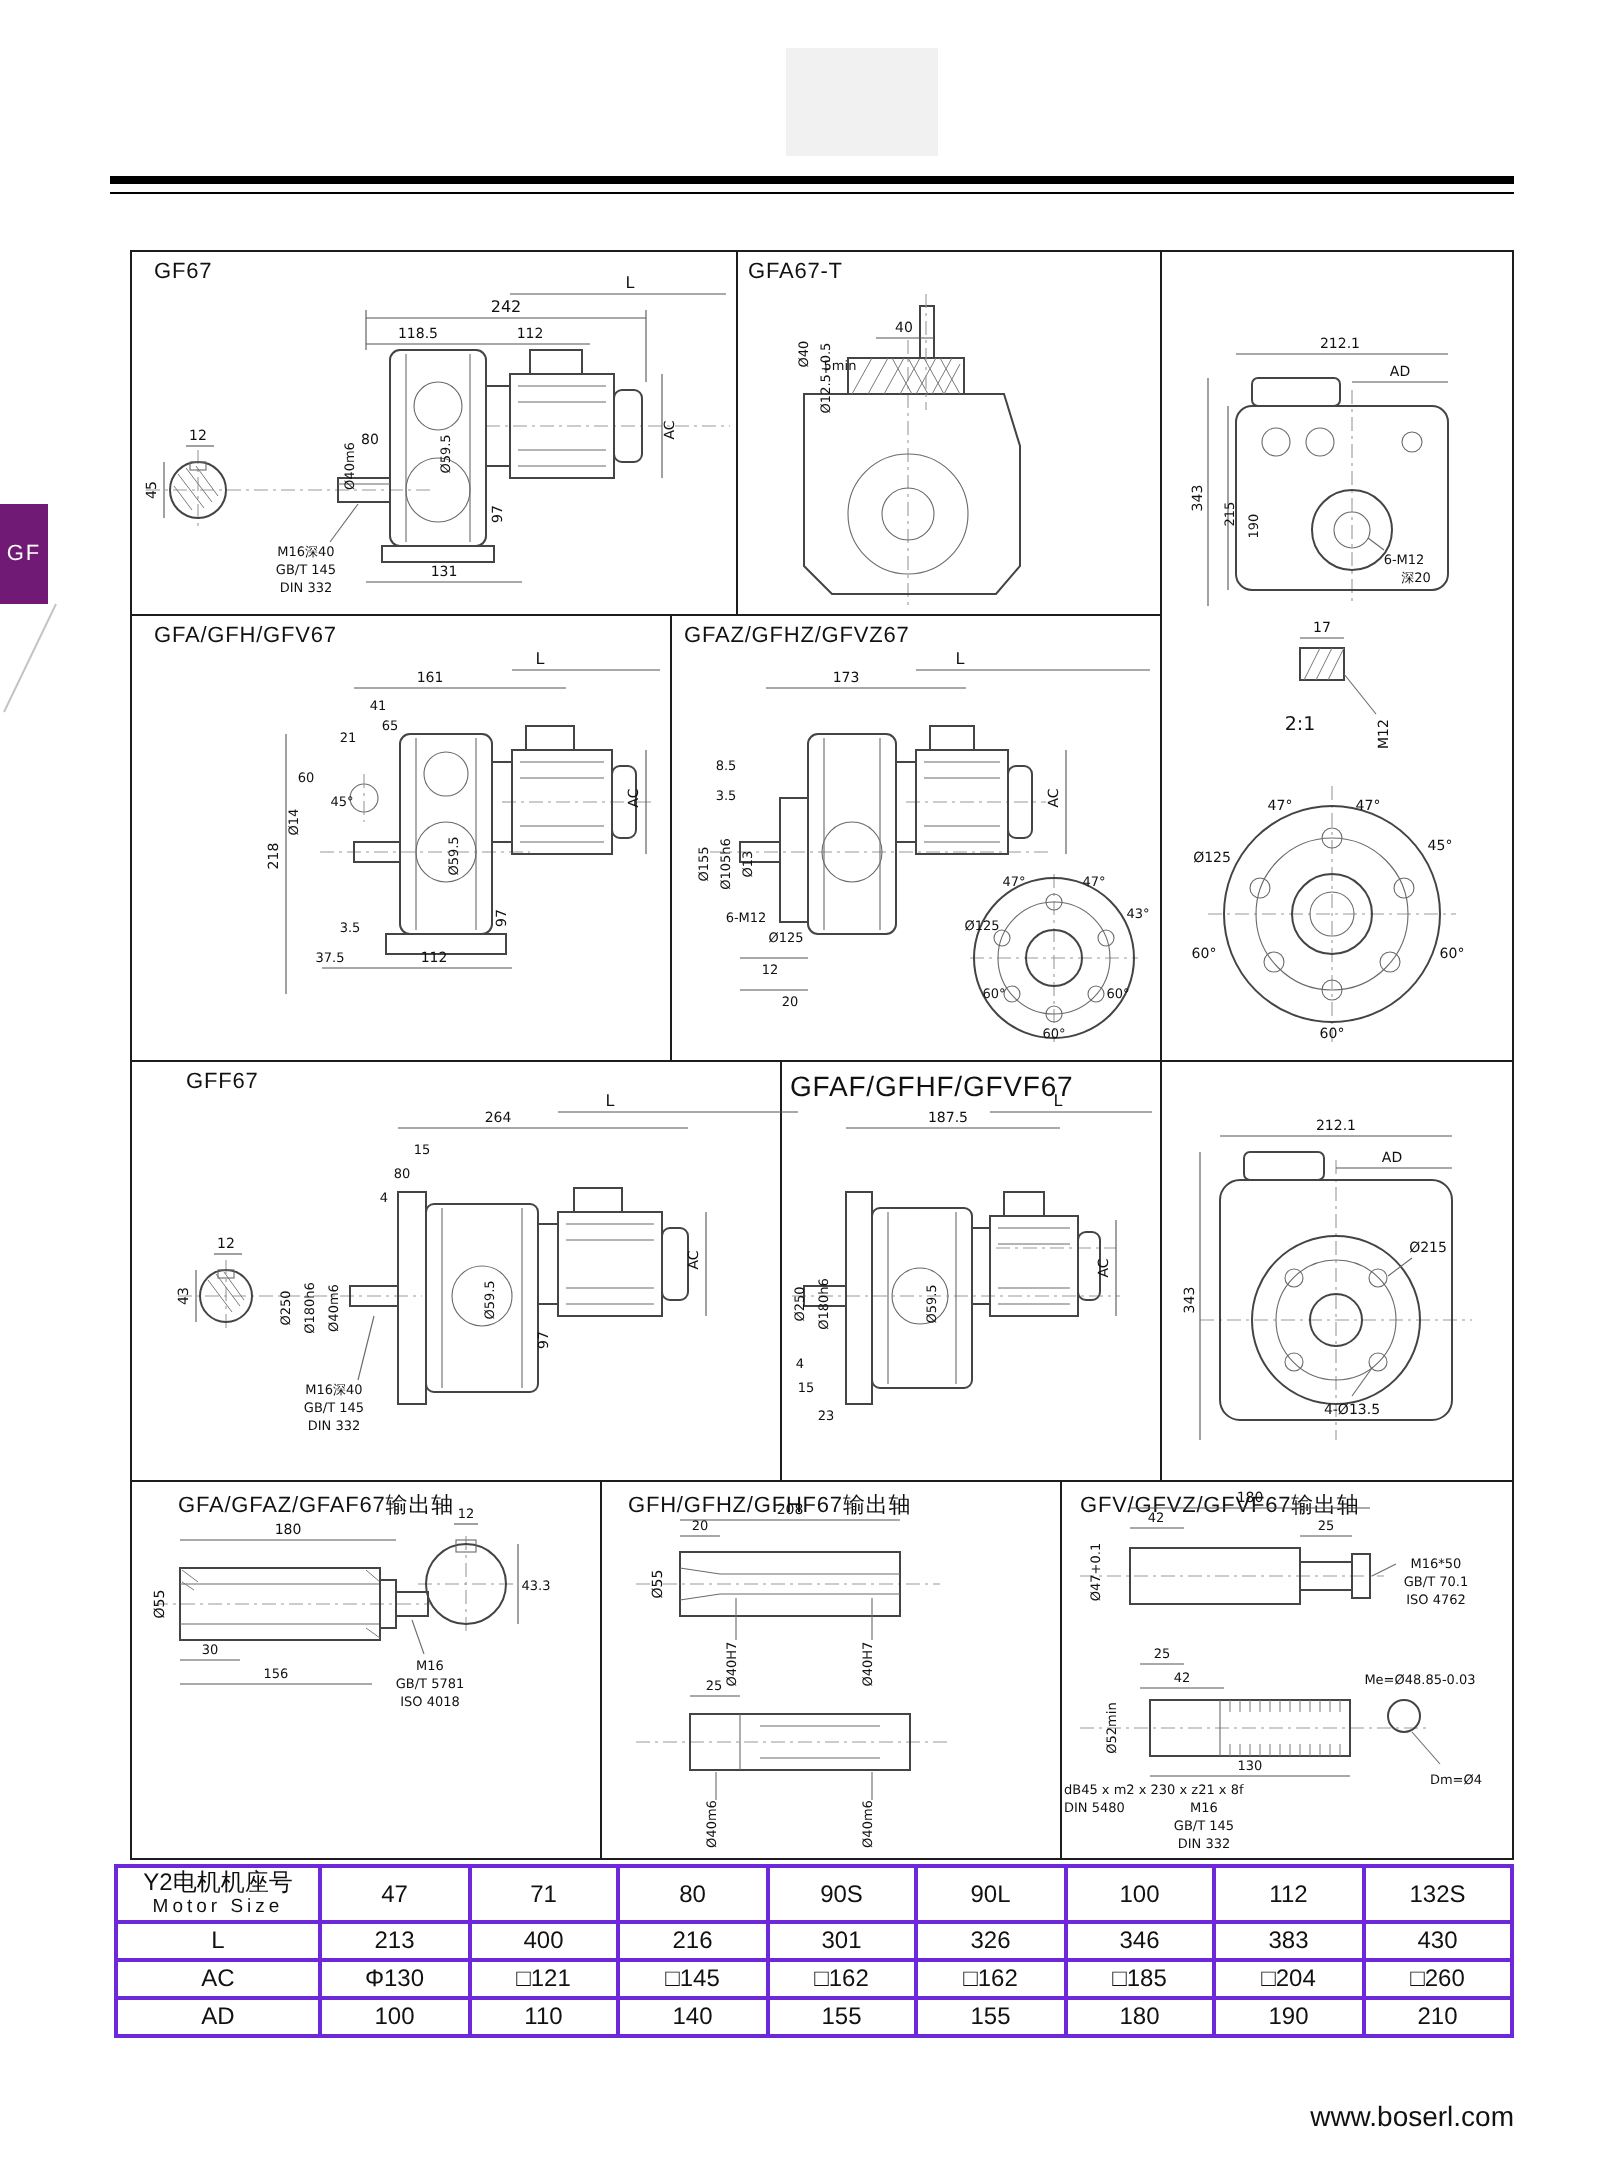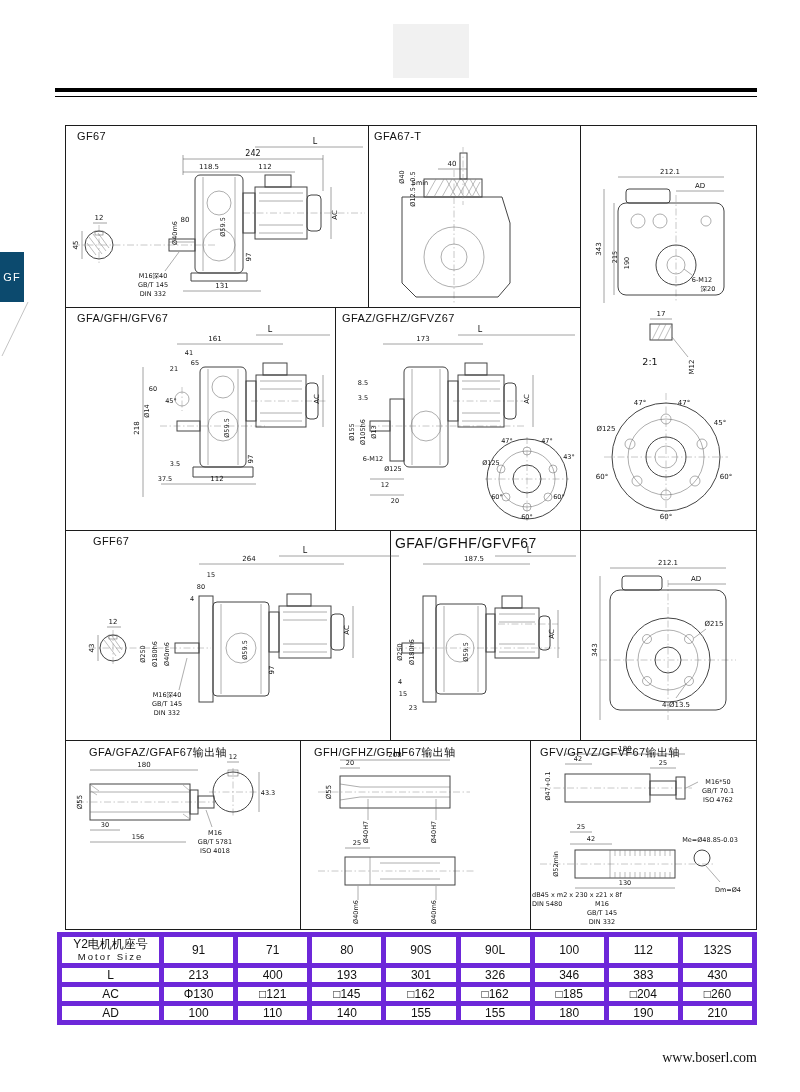--- a/index.html
+++ b/index.html
@@ -1,42 +1,42 @@
 <!DOCTYPE html>
 <html><head>
 <meta charset="utf-8">
 <style>
   *{margin:0;padding:0;box-sizing:border-box}
   html,body{width:800px;height:1092px;background:#fff;font-family:"Liberation Sans",sans-serif;color:#111}
   .page{position:absolute;left:0;top:0;width:800px;height:1092px;background:#fff;overflow:hidden}
   .ghost{position:absolute;left:393px;top:24px;width:76px;height:54px;background:#f1f1f1}
   .rule-thick{position:absolute;left:55px;top:88px;width:702px;height:4px;background:#000}
   .rule-thin{position:absolute;left:55px;top:96px;width:702px;height:1px;background:#000}
-  .side-tab{position:absolute;left:0;top:252px;width:24px;height:50px;background:#0c4a6e;color:#fff;
+  .side-tab{position:absolute;left:0;top:252px;width:24px;height:50px;background:#701a75;color:#fff;
             display:flex;align-items:center;justify-content:center;font-size:11px;letter-spacing:1px}
   .fold{position:absolute;left:0;top:300px;width:40px;height:60px}
   .gline{position:absolute;background:#1c1c1c}
   .outerbox{position:absolute;left:65px;top:125px;width:692px;height:805px;border:1px solid #1c1c1c}
   .panel{position:absolute}
   .panel svg{position:absolute;left:0;top:0;overflow:visible}
   .ptitle{position:absolute;left:12px;top:5px;font-size:11px;letter-spacing:.4px;white-space:nowrap}
   svg text{font-family:"DejaVu Sans",sans-serif;font-size:8px;fill:#111;text-anchor:middle}
   svg text.s7{font-size:7px} svg text.s65{font-size:6.5px} svg text.s9{font-size:9.5px}
   svg text.as{text-anchor:start}
   .ln{fill:none;stroke:#444;stroke-width:1}
   .lt{fill:none;stroke:#6a6a6a;stroke-width:.55}
   .cl{fill:none;stroke:#9a9a9a;stroke-width:.55;stroke-dasharray:7 2.5 1.5 2.5}
   .dm{fill:none;stroke:#555;stroke-width:.55}
   .hx{fill:none;stroke:#7a7a7a;stroke-width:.5}
   .dim-table{position:absolute;left:57px;top:932px;width:700px;border-collapse:collapse;table-layout:fixed}
-  .dim-table td{border:5px solid #6d28d9;text-align:center;vertical-align:middle;font-size:12px;height:19px;padding:0}
+  .dim-table td{border:2px solid #6d28d9;text-align:center;vertical-align:middle;font-size:12px;height:19px;padding:0}
   .dim-table .hrow td{height:26px}
   .hcell{font-size:11px;line-height:1.2}
   .hcell .en{font-size:9.5px;letter-spacing:2px}
-  .footer{position:absolute;top:1050px;right:43px;font-size:14px;font-family:Liberation Serif, serif}
+  .footer{position:absolute;top:1050px;right:43px;font-size:14px;font-family:Liberation Sans, sans-serif}
 </style>
 </head>
 <body>
 
 <div class="page">
 
   <div class="ghost"></div>
   <div class="rule-thick"></div>
   <div class="rule-thin"></div>
 
@@ -505,34 +505,34 @@
     <colgroup>
         <col style="width:102px">
         <col span="8">
       </colgroup>
     <tbody>
         <tr class="hrow">
       <td class="hcell">
         <div>Y2电机机座号</div>
         <div class="en">Motor Size</div>
       </td>
-      <td>91</td>
+      <td>47</td>
       <td>71</td>
       <td>80</td>
       <td>90S</td>
       <td>90L</td>
       <td>100</td>
       <td>112</td>
       <td>132S</td>
     </tr>
     <tr>
       <td>L</td>
       <td>213</td>
       <td>400</td>
-      <td>193</td>
+      <td>216</td>
       <td>301</td>
       <td>326</td>
       <td>346</td>
       <td>383</td>
       <td>430</td>
     </tr>
     <tr>
       <td>AC</td>
       <td>Φ130</td>
       <td>□121</td>

